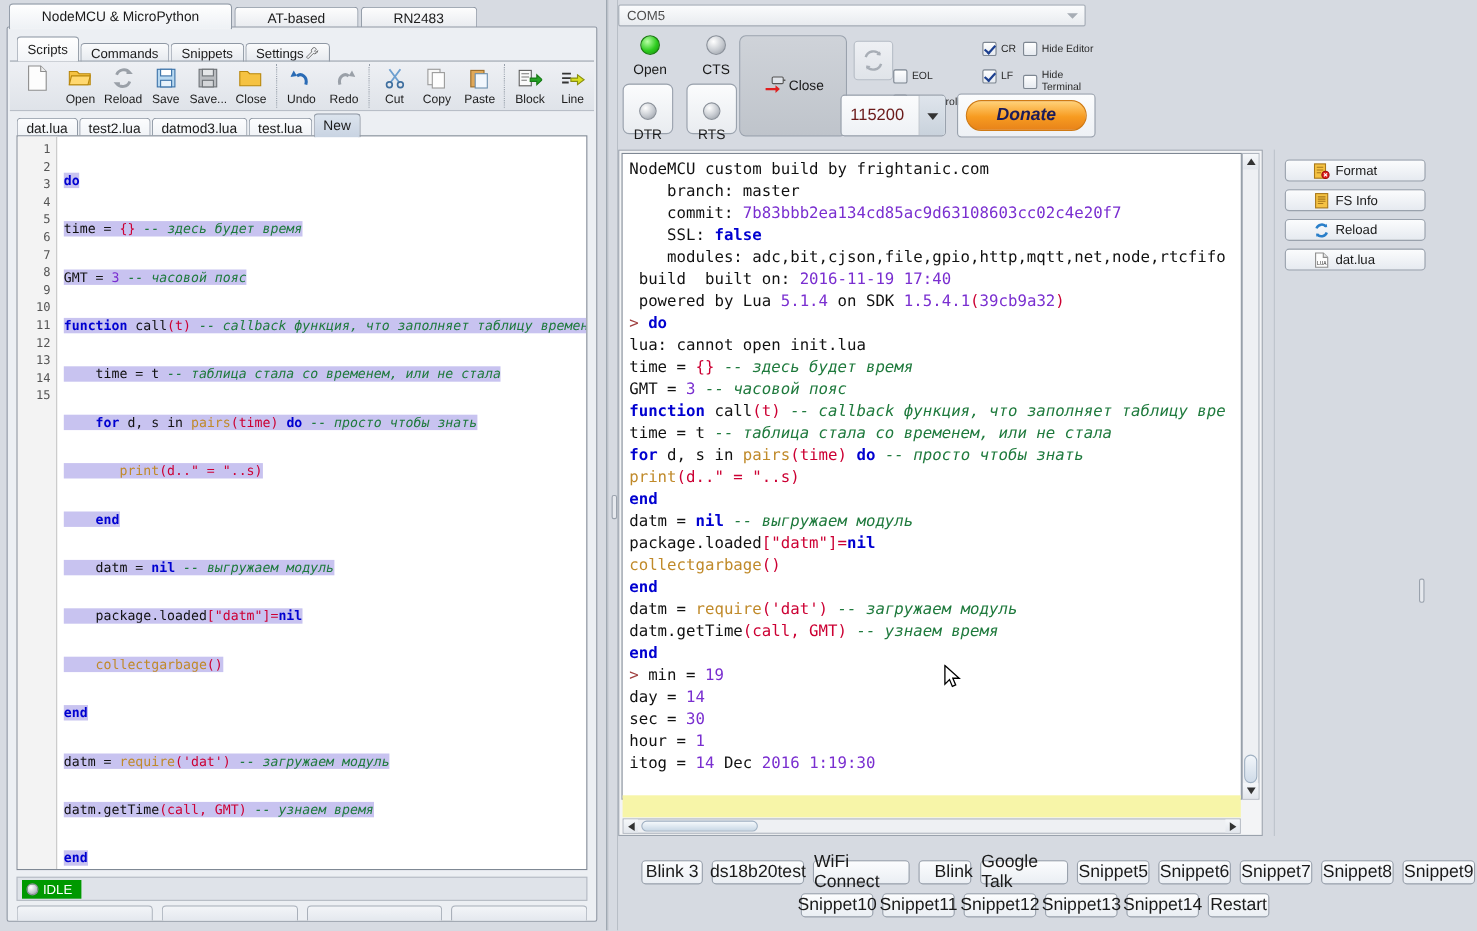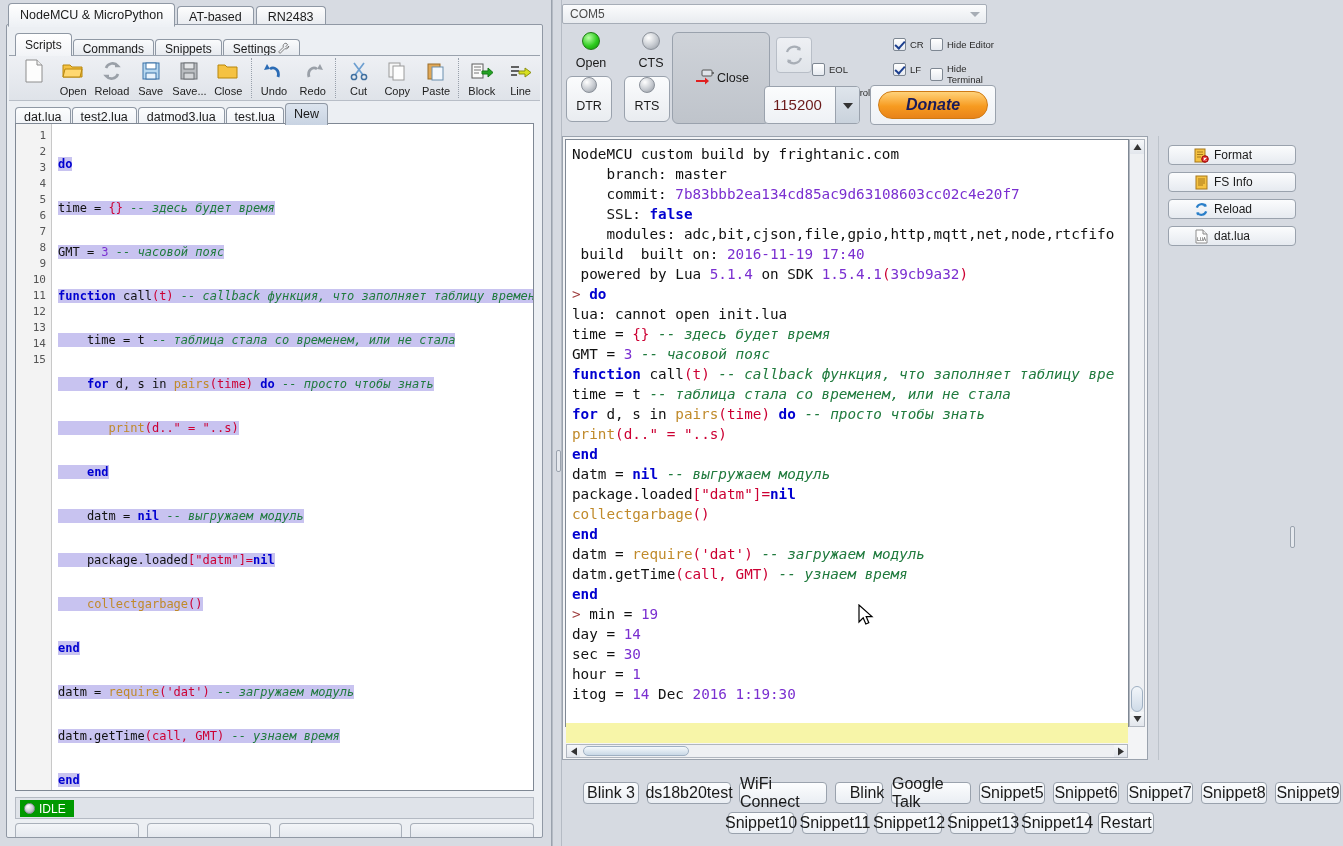--- a/index.html
+++ b/index.html
@@ -17,21 +17,21 @@
   
   #left-pane {
     position: absolute; left: 0; top: 0; width: 552px; height: 846px;
     background: #d7dbe2;
     border-right: 1px solid #9aa2ad;
   }
 
   
   .device-tabs { position: absolute; left: 8px; top: 2px; height: 24px; display: flex; align-items: flex-end; }
   .dev-tab {
-    height: 21px; line-height: 20px; padding: 0 11px;
+    height: 21px; line-height: 20px; padding: 0 29px;
     background: linear-gradient(#fdfdfd,#e6e9ee);
     border: 1px solid #8f98a4; border-bottom: none;
     border-radius: 4px 4px 0 0;
     font-size: 12.5px; color: #1b1b1b;
     margin-right: 2px;
     position: relative; top: 1px;
   }
   .dev-tab.active {
     background: linear-gradient(#ffffff,#eef1f5);
     height: 24px; line-height: 23px;
@@ -150,21 +150,21 @@
   #com-select .arrow { position: absolute; right: 6px; top: 7px; width: 0; height: 0; border-left: 5px solid transparent; border-right: 5px solid transparent; border-top: 5px solid #a7adb5;}
 
   #conn-row { position: absolute; left: 0px; top: 28px; width: 435px; height: 100px; }
   .led-col { position: absolute; text-align: center; width: 54px; }
   .led-col .big { width: 18px; height: 18px; border-radius: 50%; margin: 0 auto; }
   .led-col .cap { font-size: 12.5px; margin-top: 3px; }
   .sqbtn {
     position: absolute; width: 46px; height: 46px;
     background: linear-gradient(#fbfcfd,#e9ecf0);
     border: 1px solid #9aa2ad; border-radius: 6px;
-    text-align: center; padding-top: 0;
+    text-align: center; padding-top: 16px;
   }
   .sqbtn .cap { font-size: 12.5px; margin-top: 3px; }
 
   #close-btn {
     position: absolute; left: 110px; top: 4px; width: 98px; height: 92px;
     background: linear-gradient(#cfd3d9,#bfc4cb);
     border: 1px solid #9aa2ad; border-radius: 6px;
     display: flex; align-items: center; justify-content: center; gap: 2px;
     font-size: 12.5px; color: #1a1a1a;
   }

